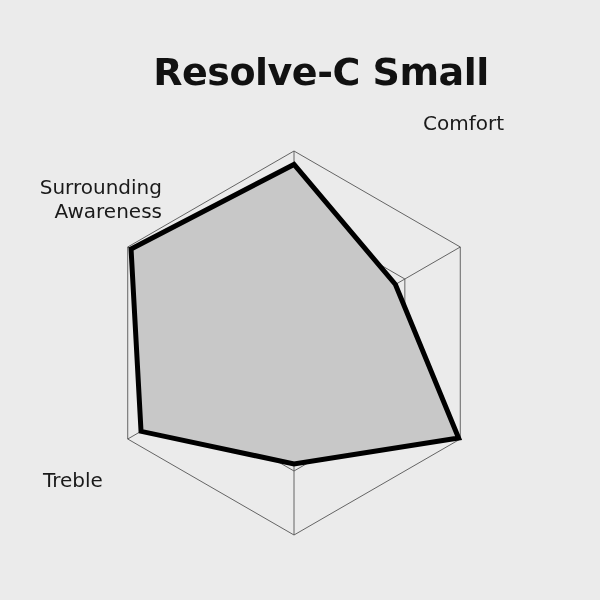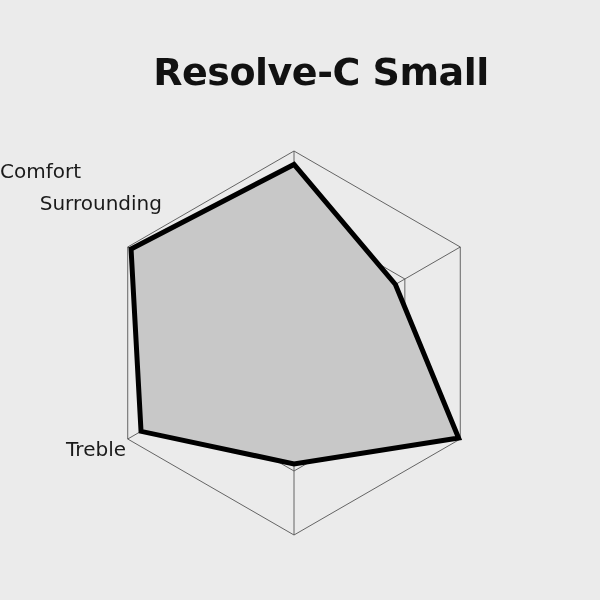--- a/index.html
+++ b/index.html
@@ -40,46 +40,46 @@
     position: absolute;
     font-family: "DejaVu Sans", sans-serif;
     font-size: 20px;
     color: #1a1a1a;
     white-space: pre;
     line-height: 1.18;
   }
   .lbl-comfort {
     left: 0; width: 504px;
     top: 112px;
-    text-align: left;
-    margin-top: 48px;
+    text-align: right;
   }
   .lbl-bass {
     left: 400px; width: 160px;
     top: 220px;
     text-align: left;
   }
   .lbl-small-ears {
     left: 430px; width: 170px;
     top: 447px;
     text-align: left;
   }
   .lbl-sports {
     left: 150px; width: 290px;
     top: 540px;
     text-align: center;
   }
   .lbl-treble {
     left: 0px; width: 126px;
-    top: 438px;
-    text-align: right;
+    top: 469px;
+    text-align: left;
+    padding-left: 43px;
   }
   .lbl-surround {
     left: 0px; width: 162px;
-    top: 192px;
+    top: 176px;
     text-align: right;
   }
 </style>
 </head>
 <body>
 
 <div id="chart-root">
 
   <div id="chart-title">Resolve-C Small</div>
 
@@ -100,15 +100,15 @@
     <polygon id="data-polygon" fill="#c8c8c8" fill-opacity="1" stroke="#000000" stroke-width="5" stroke-linejoin="miter" points="294.00,164.44 395.43,284.44 458.61,438.04 294.00,463.96 141.03,431.32 131.05,248.92"></polygon>
   </svg>
 
   <div class="axis-label lbl-comfort">Comfort</div>
 
 
 
 
   <div class="axis-label lbl-treble">Treble</div>
 
-  <div class="axis-label lbl-surround"><span>Surrounding</span><br></div>
+  <div class="axis-label lbl-surround"><span>Surrounding</span><br><span>Awareness</span></div>
 
 </div>
 
 </body></html>

